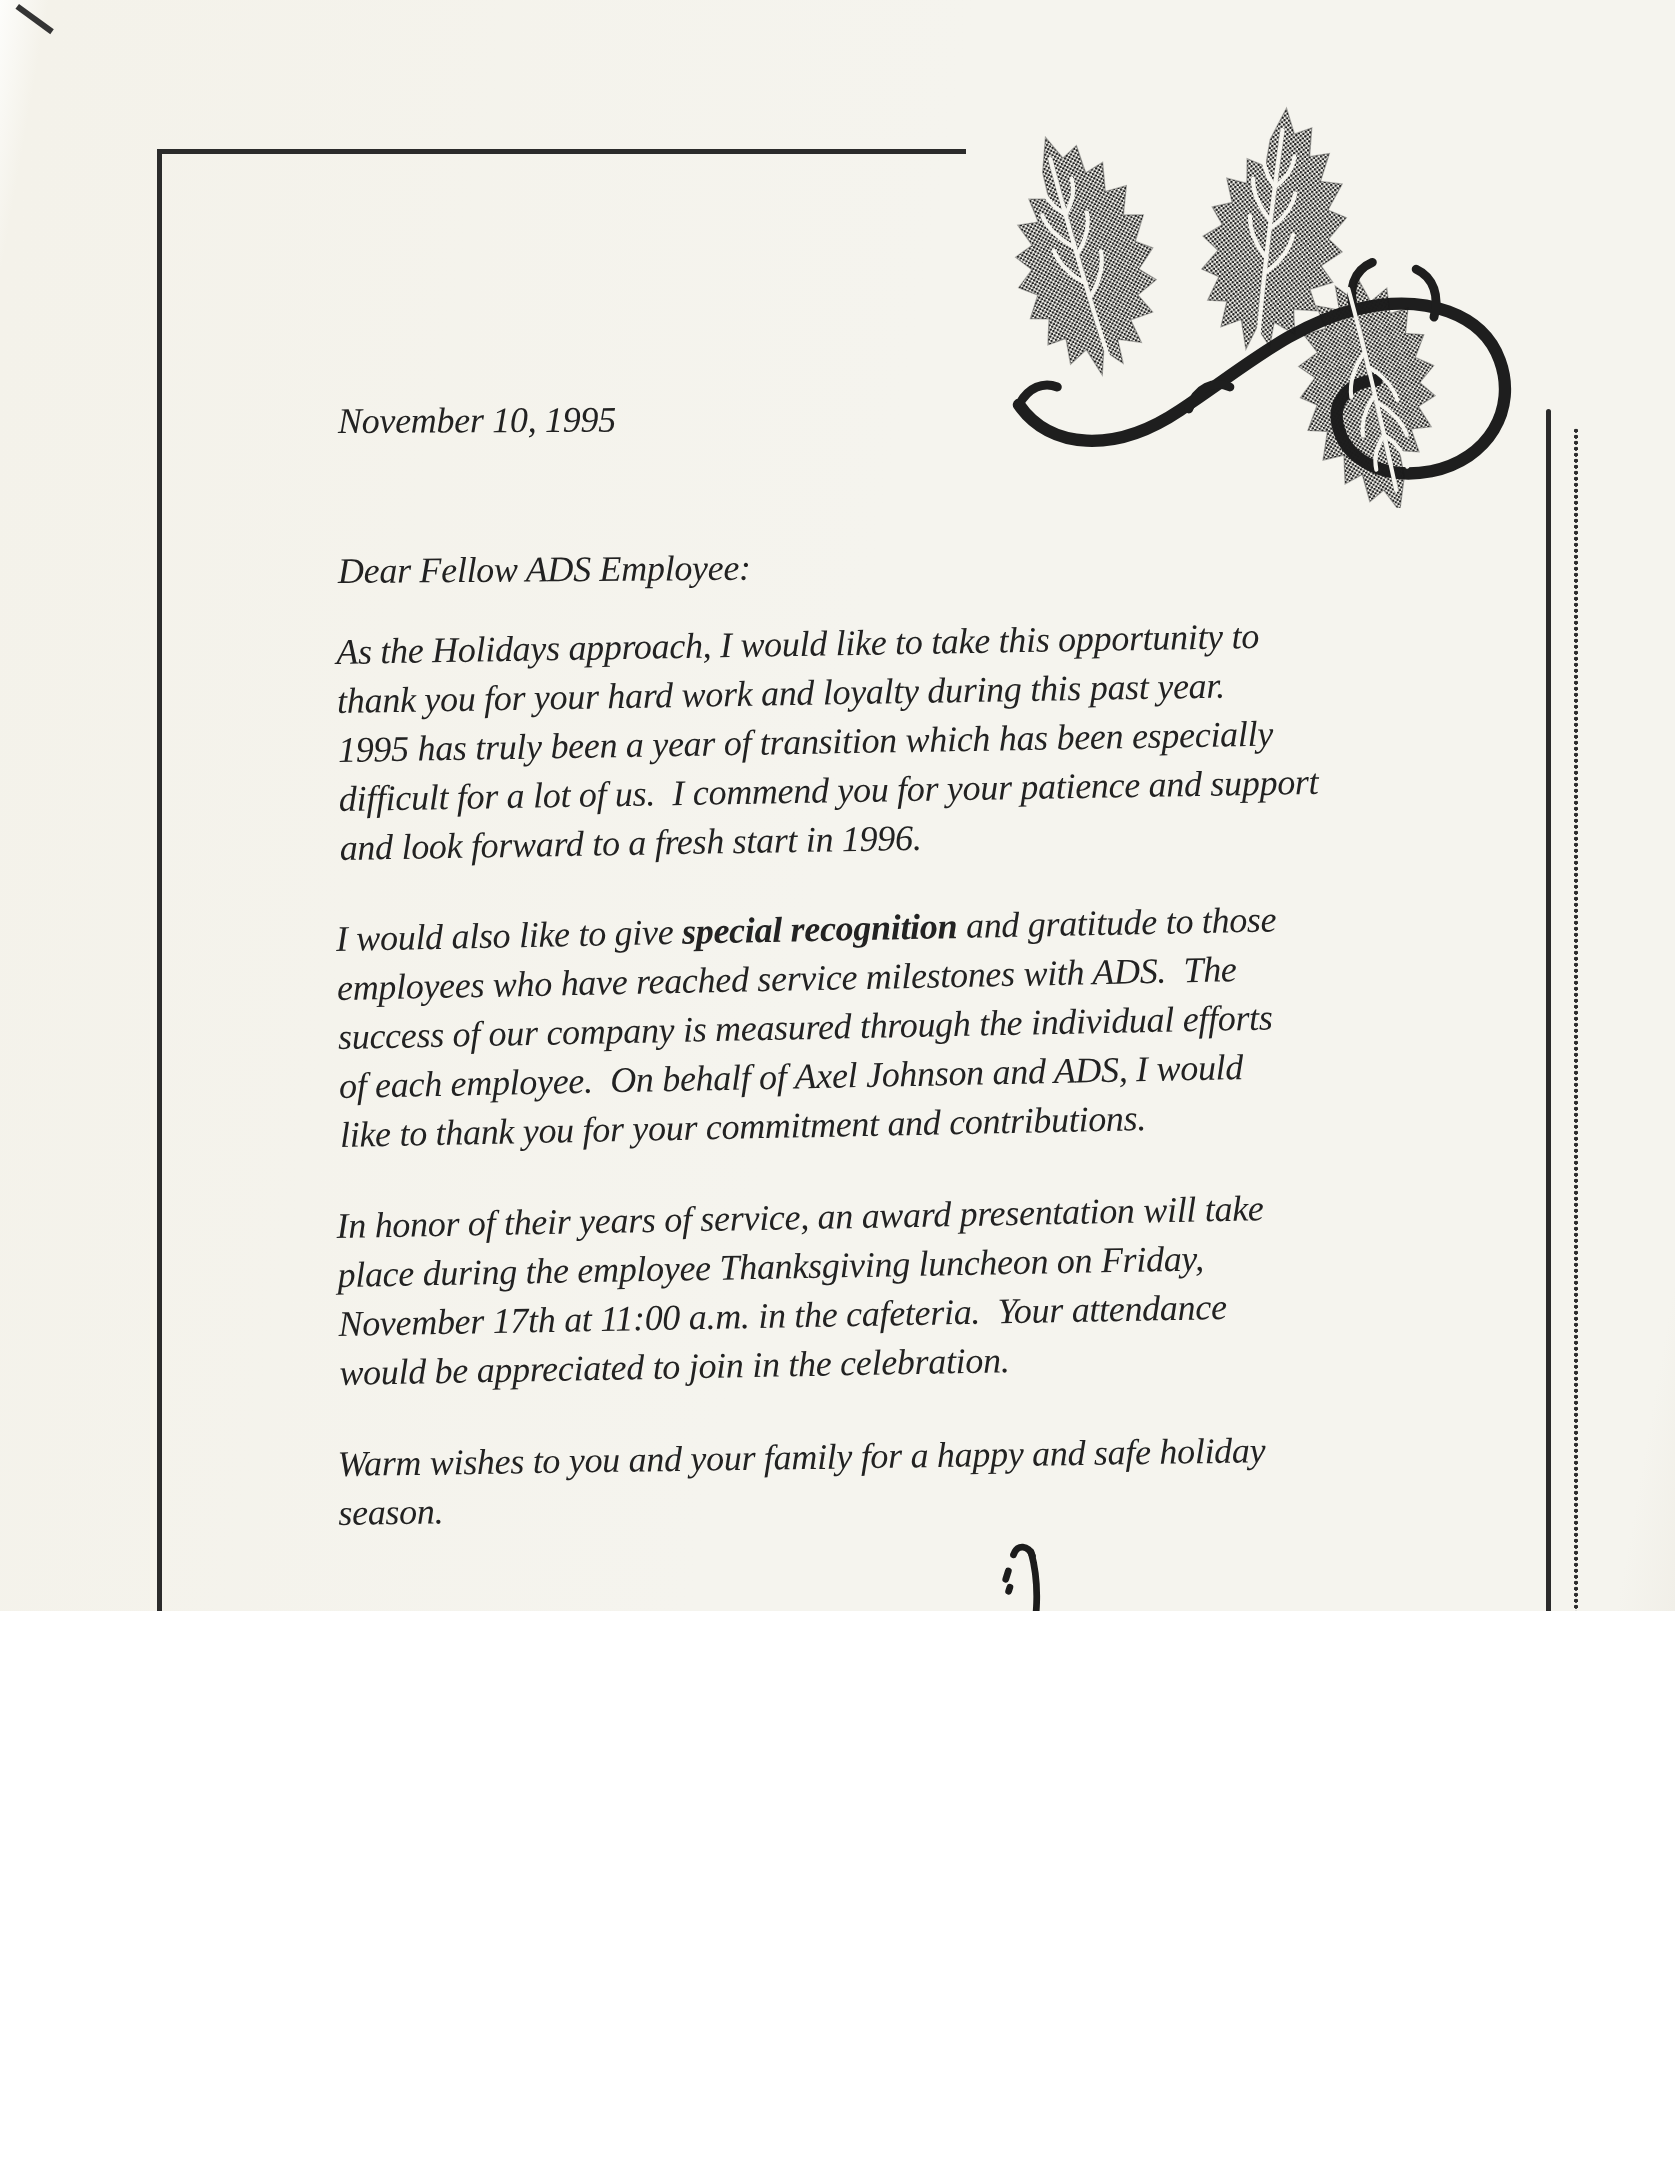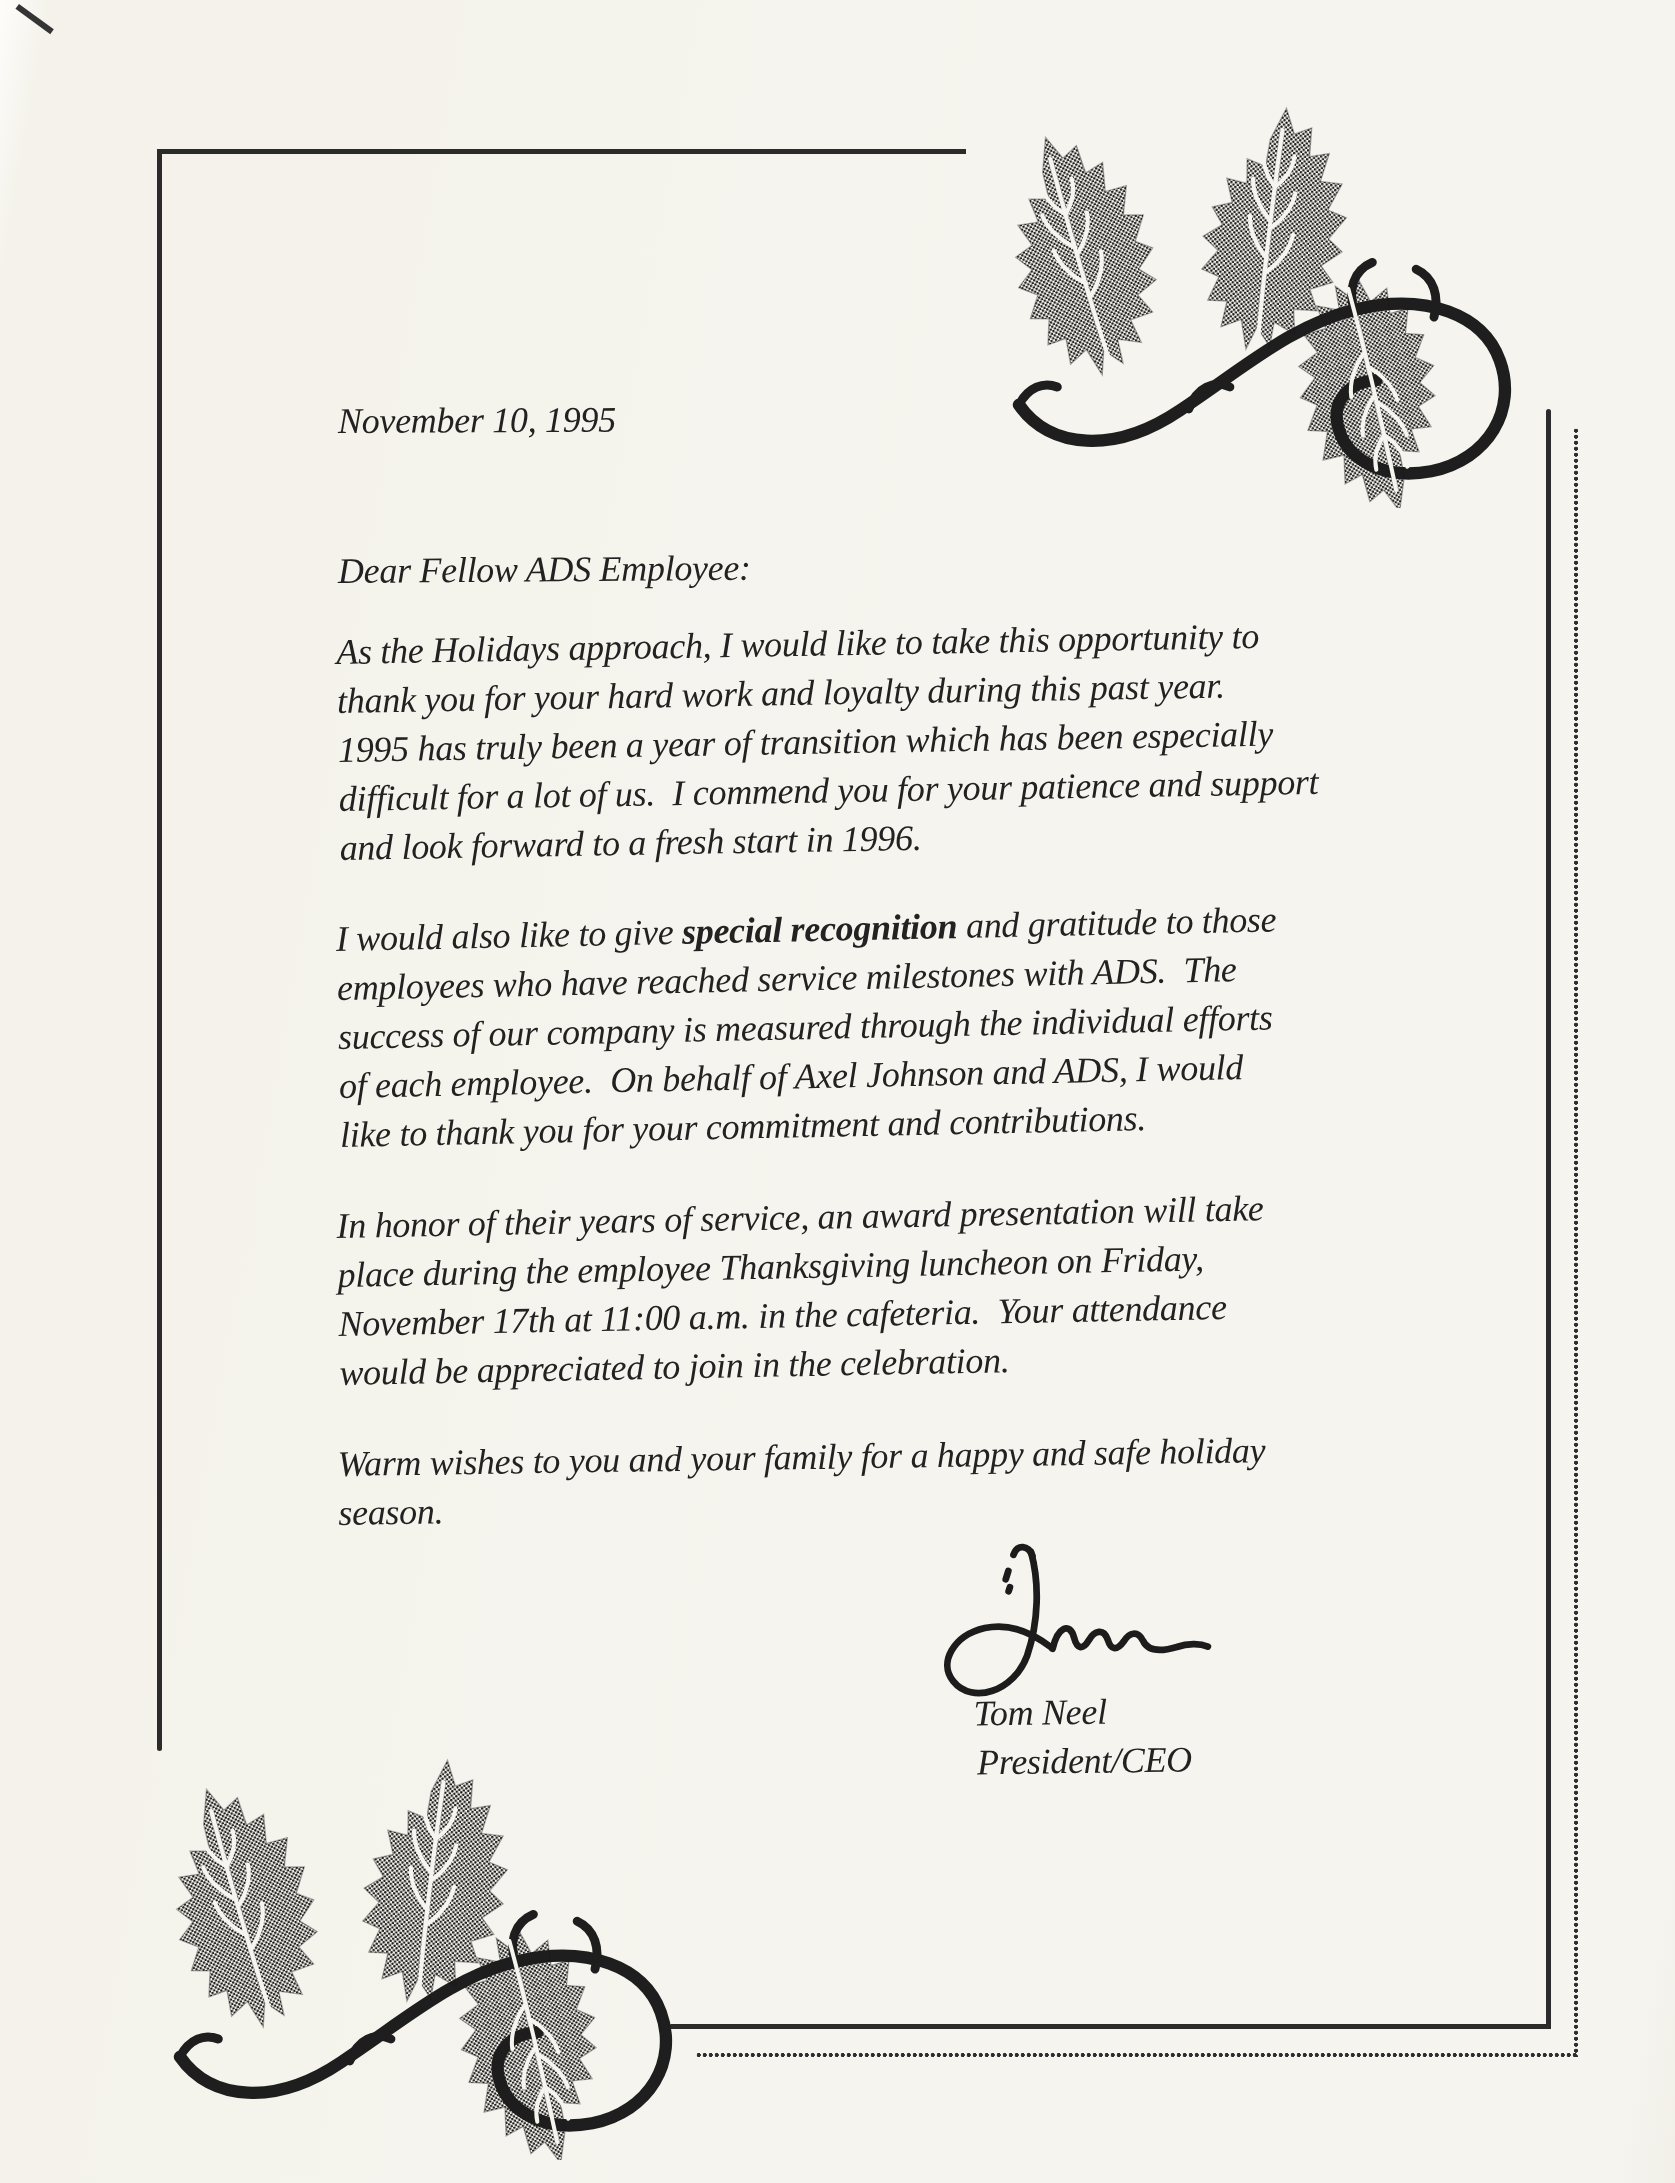--- a/index.html
+++ b/index.html
@@ -1,18 +1,18 @@
 <!DOCTYPE html>
 <html style="font-size:10.8px"><head>
 <meta charset="utf-8">
 <style>
   html,body{margin:0;padding:0;background:#ffffff;}
   .page{
     position:relative;
-    width:1675px;height:2183px;
+    width:1675px;height:1611px;
     background:linear-gradient(100deg,#fdfdfb 0%,#f4f2ea 2.5%,#f5f4ee 50%,#f5f4ee 97%,#f1efe8 100%);
     overflow:hidden;
     font-family:"Liberation Serif","DejaVu Serif",serif;
     color:#1f1f1f;
   }
   
   .bline{position:absolute;background:#2b2b2b;}
   .dotted-h{
     position:absolute;height:6px;
     background-image:radial-gradient(circle at 2.7px 3px,#2e2e2e 1.8px,rgba(0,0,0,0) 2.3px);

